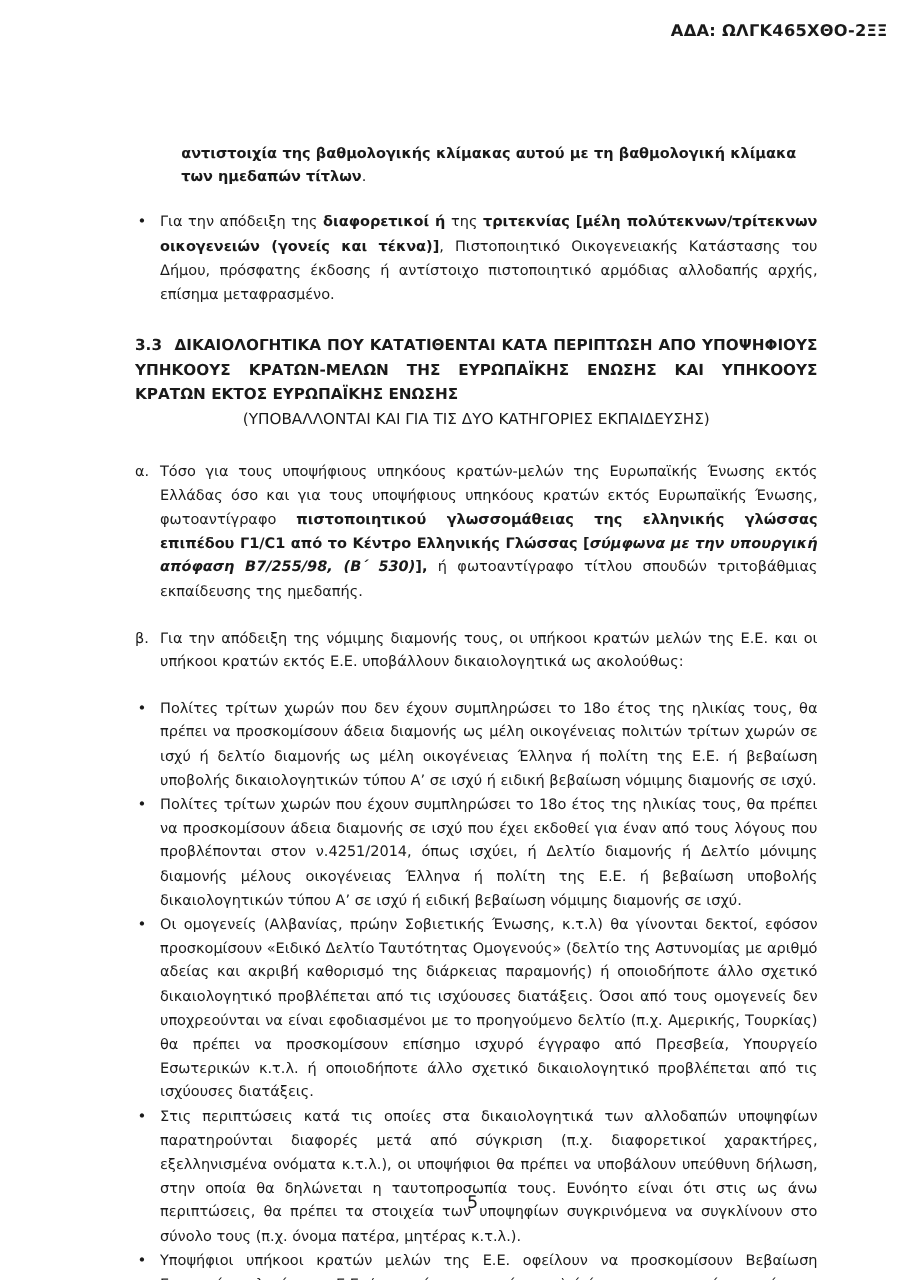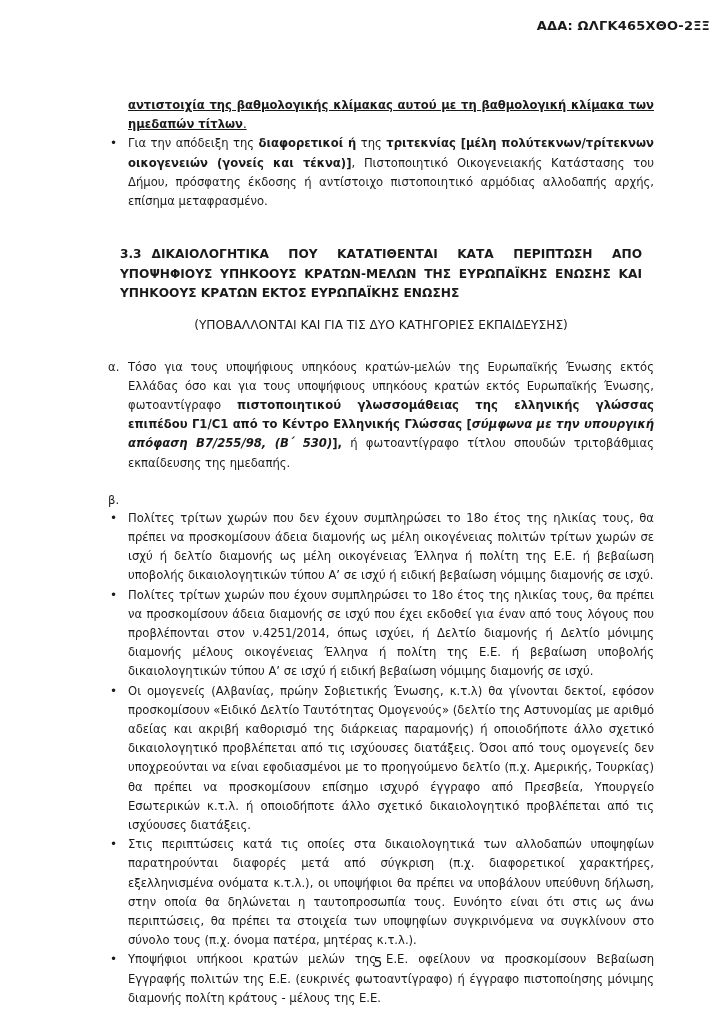--- a/index.html
+++ b/index.html
@@ -1,25 +1,25 @@
 <!DOCTYPE html>
 <html><head>
 <meta charset="utf-8">
 <style>
   html, body { margin:0; padding:0; background:#ffffff; }
   body { width:724px; height:1024px; position:relative; overflow:hidden;
          font-family:"DejaVu Sans", "Liberation Sans", sans-serif; color:#1a1a1a; }
   .page { position:absolute; left:16px; top:0; width:724px; height:868px; }
   .ada { position:absolute; top:18px; right:30px; font-weight:bold; font-size:13px; letter-spacing:0.2px; }
   .content { position:absolute; left:92px; width:546px; top:96px; font-size:11.6px; line-height:19.2px; }
-  .p { text-align:justify; margin:0;text-decoration:underline; }
+  .p { text-align:justify; margin:17px; }
   .indent { padding-left:20px; }
   .bullet { position:relative; padding-left:20px; text-align:justify; margin:0; }
   .bullet::before { content:"•"; position:absolute; left:2px; top:0; font-size:12px; }
-  .heading { font-weight:bold; font-size:12.2px; line-height:19.6px; text-align:justify; margin:12px; }
+  .heading { font-weight:bold; font-size:12.2px; line-height:19.6px; text-align:justify; margin:0; }
   .heading .num { margin-right:10px; }
   .subheading { font-weight:normal; font-size:12.2px; line-height:19.6px; text-align:center; margin:0; }
   .lettered { position:relative; padding-left:20px; text-align:justify; margin:0; }
   .lettered .letter { position:absolute; left:0; top:0; }
   b { font-weight:bold; }
   i { font-style:italic; }
   .gap-m { height:18px; }
   .gap-l { height:22px; }
   .pagenum { position:absolute; top:954px; left:0; width:724px; text-align:center; font-size:14px; }
 </style>
@@ -37,21 +37,21 @@
 
     <p class="heading"><span class="num">3.3</span><span>ΔΙΚΑΙΟΛΟΓΗΤΙΚΑ ΠΟΥ ΚΑΤΑΤΙΘΕΝΤΑΙ ΚΑΤΑ ΠΕΡΙΠΤΩΣΗ ΑΠΟ ΥΠΟΨΗΦΙΟΥΣ ΥΠΗΚΟΟΥΣ ΚΡΑΤΩΝ-ΜΕΛΩΝ ΤΗΣ ΕΥΡΩΠΑΪΚΗΣ ΕΝΩΣΗΣ ΚΑΙ ΥΠΗΚΟΟΥΣ ΚΡΑΤΩΝ ΕΚΤΟΣ ΕΥΡΩΠΑΪΚΗΣ ΕΝΩΣΗΣ</span></p>
     <p class="subheading">(ΥΠΟΒΑΛΛΟΝΤΑΙ ΚΑΙ ΓΙΑ ΤΙΣ ΔΥΟ ΚΑΤΗΓΟΡΙΕΣ ΕΚΠΑΙΔΕΥΣΗΣ)</p>
 
     <div class="gap-l"></div>
 
     <p class="lettered"><span class="letter">α.</span><span>Τόσο για τους υποψήφιους υπηκόους κρατών-μελών της Ευρωπαϊκής Ένωσης εκτός Ελλάδας όσο και για τους υποψήφιους υπηκόους κρατών εκτός Ευρωπαϊκής Ένωσης, φωτοαντίγραφο <b>πιστοποιητικού γλωσσομάθειας της ελληνικής γλώσσας επιπέδου Γ1/C1 από το Κέντρο Ελληνικής Γλώσσας [</b><b><i>σύμφωνα με την υπουργική απόφαση Β7/255/98, (Β΄ 530)</i></b><b>],</b> ή φωτοαντίγραφο τίτλου σπουδών τριτοβάθμιας εκπαίδευσης της ημεδαπής.</span></p>
 
     <div class="gap-m"></div>
 
-    <p class="lettered"><span class="letter">β.</span></p>
+    <p class="lettered"><span class="letter">β.</span><span>Για την απόδειξη της νόμιμης διαμονής τους, οι υπήκοοι κρατών μελών της Ε.Ε. και οι υπήκοοι κρατών εκτός Ε.Ε. υποβάλλουν δικαιολογητικά ως ακολούθως:</span></p>
 
     <div class="gap-m"></div>
 
     <div id="bullet-list">
         <p class="bullet">Πολίτες τρίτων χωρών που δεν έχουν συμπληρώσει το 18ο έτος της ηλικίας τους, θα πρέπει να προσκομίσουν άδεια διαμονής ως μέλη οικογένειας πολιτών τρίτων χωρών σε ισχύ ή δελτίο διαμονής ως μέλη οικογένειας Έλληνα ή πολίτη της Ε.Ε. ή βεβαίωση υποβολής δικαιολογητικών τύπου Α’ σε ισχύ ή ειδική βεβαίωση νόμιμης διαμονής σε ισχύ.</p>
         <p class="bullet">Πολίτες τρίτων χωρών που έχουν συμπληρώσει το 18ο έτος της ηλικίας τους, θα πρέπει να προσκομίσουν άδεια διαμονής σε ισχύ που έχει εκδοθεί για έναν από τους λόγους που προβλέπονται στον ν.4251/2014, όπως ισχύει, ή Δελτίο διαμονής ή Δελτίο μόνιμης διαμονής μέλους οικογένειας Έλληνα ή πολίτη της Ε.Ε. ή βεβαίωση υποβολής δικαιολογητικών τύπου Α’ σε ισχύ ή ειδική βεβαίωση νόμιμης διαμονής σε ισχύ.</p>
         <p class="bullet">Οι ομογενείς (Αλβανίας, πρώην Σοβιετικής Ένωσης, κ.τ.λ) θα γίνονται δεκτοί, εφόσον προσκομίσουν «Ειδικό Δελτίο Ταυτότητας Ομογενούς» (δελτίο της Αστυνομίας με αριθμό αδείας και ακριβή καθορισμό της διάρκειας παραμονής) ή οποιοδήποτε άλλο σχετικό δικαιολογητικό προβλέπεται από τις ισχύουσες διατάξεις. Όσοι από τους ομογενείς δεν υποχρεούνται να είναι εφοδιασμένοι με το προηγούμενο δελτίο (π.χ. Αμερικής, Τουρκίας) θα πρέπει να προσκομίσουν επίσημο ισχυρό έγγραφο από Πρεσβεία, Υπουργείο Εσωτερικών κ.τ.λ. ή οποιοδήποτε άλλο σχετικό δικαιολογητικό προβλέπεται από τις ισχύουσες διατάξεις.</p>
         <p class="bullet">Στις περιπτώσεις κατά τις οποίες στα δικαιολογητικά των αλλοδαπών υποψηφίων παρατηρούνται διαφορές μετά από σύγκριση (π.χ. διαφορετικοί χαρακτήρες, εξελληνισμένα ονόματα κ.τ.λ.), οι υποψήφιοι θα πρέπει να υποβάλουν υπεύθυνη δήλωση, στην οποία θα δηλώνεται η ταυτοπροσωπία τους. Ευνόητο είναι ότι στις ως άνω περιπτώσεις, θα πρέπει τα στοιχεία των υποψηφίων συγκρινόμενα να συγκλίνουν στο σύνολο τους (π.χ. όνομα πατέρα, μητέρας κ.τ.λ.).</p>
         <p class="bullet">Υποψήφιοι υπήκοοι κρατών μελών της Ε.Ε. οφείλουν να προσκομίσουν Βεβαίωση Εγγραφής πολιτών της Ε.Ε. (ευκρινές φωτοαντίγραφο) ή έγγραφο πιστοποίησης μόνιμης διαμονής πολίτη κράτους - μέλους της Ε.Ε.</p>
       </div>

